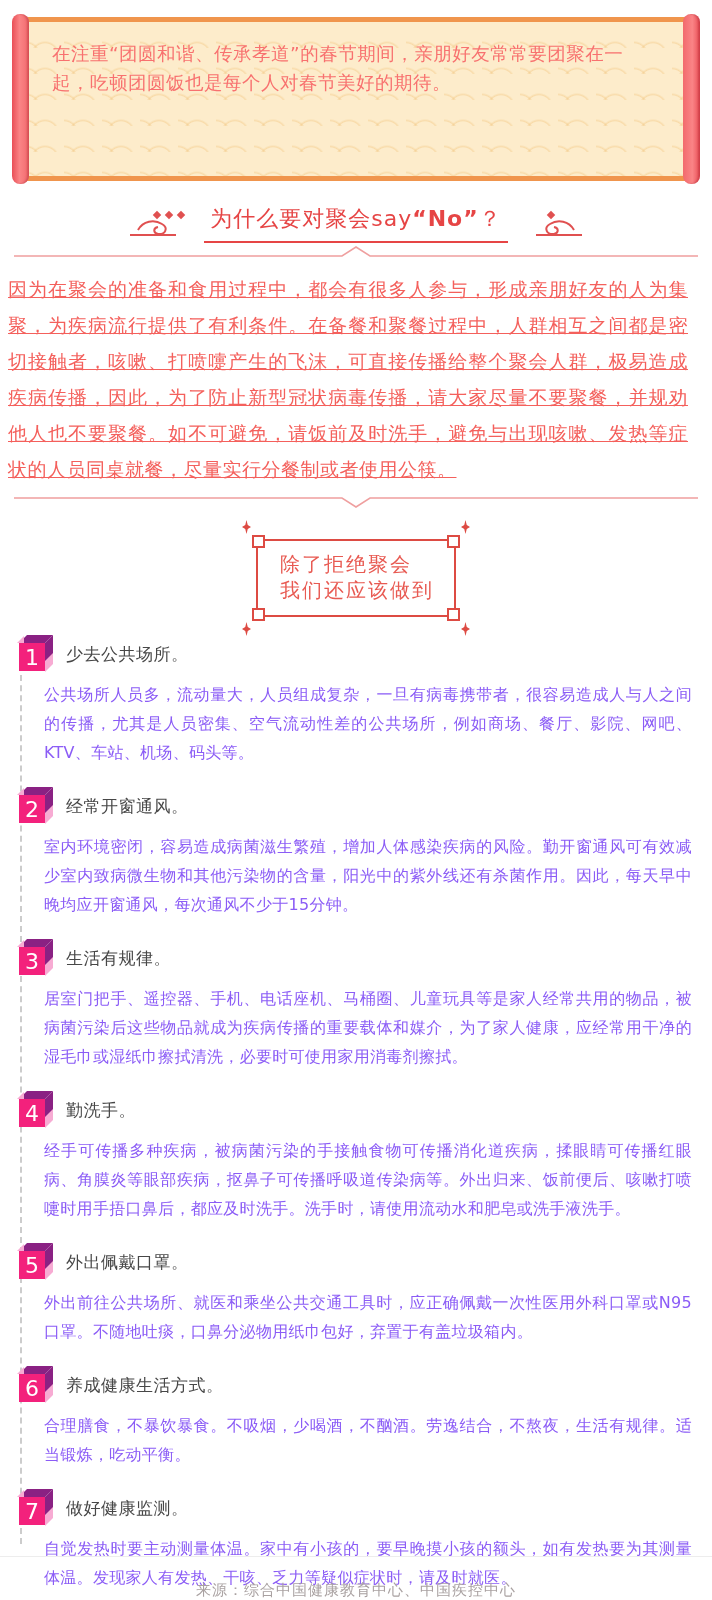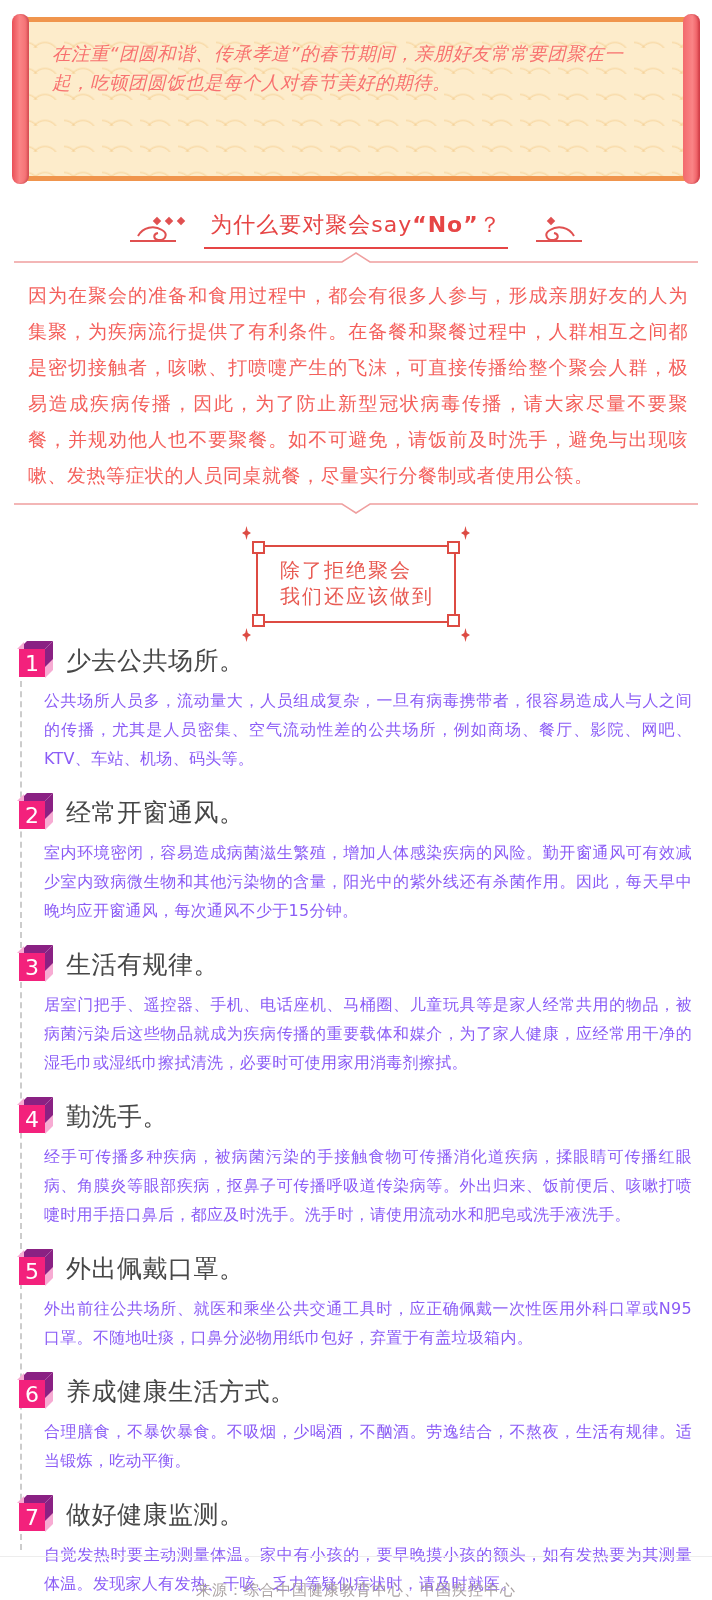--- a/index.html
+++ b/index.html
@@ -9,60 +9,60 @@
   
   .banner{position:relative;margin:14px 12px 0 12px;height:170px;}
   .banner-panel{
     position:absolute;left:14px;right:14px;top:3px;bottom:3px;
     background-color:#fdeccb;
     background-image:
       radial-gradient(circle 16px at 50% 130%, rgba(245,205,140,0) 12px, rgba(242,198,128,.45) 13px, rgba(242,198,128,0) 15px),
       radial-gradient(circle 16px at 0% 130%, rgba(245,205,140,0) 12px, rgba(242,198,128,.45) 13px, rgba(242,198,128,0) 15px);
     background-size:38px 26px;
     border-top:5px solid #f0954d;border-bottom:5px solid #f0954d;
-    padding:17px 26px;box-sizing:border-box;font-style:italic;
+    padding:17px 26px;box-sizing:border-box;
   }
   .banner-panel p{margin:0;color:#f8716f;font-size:18.5px;line-height:29px;letter-spacing:.5px;}
   .scroll-bar{position:absolute;top:0;bottom:0;width:17px;border-radius:8px;
     background:linear-gradient(90deg,#e94f57 0%,#fa8486 45%,#f26a6d 100%);
     box-shadow:inset -2px 0 2px rgba(160,30,40,.35);}
   .scroll-bar.left{left:0;}
   .scroll-bar.right{right:0;background:linear-gradient(90deg,#f26a6d 0%,#fa8486 55%,#e94f57 100%);}
 
   
-  .sect-title-row{margin-top:26px;display:flex;align-items:center;justify-content:center;gap:10px;}
+  .sect-title-row{margin-top:20px;display:flex;align-items:center;justify-content:center;gap:10px;}
   .ornament{flex:0 0 auto;}
   .sect-title{color:#e64545;font-size:22px;letter-spacing:1px;
     border-bottom:2px solid #e64545;padding:0 6px 7px 6px;}
   .sect-title b{font-weight:bold;}
 
   .divider{display:block;margin:2px 14px 0 14px;}
 
   
-  .intro{margin:14px 24px 0 28px;color:#f4605c;font-size:19px;line-height:36px;letter-spacing:.5px;text-align:justify;}
+  .intro{margin:14px 24px 0 8px;color:#f4605c;font-size:19px;line-height:36px;letter-spacing:.5px;text-align:justify;text-decoration:underline;}
 
   
   .callout-wrap{display:flex;justify-content:center;margin-top:30px;}
   .callout{position:relative;border:2px solid #dd4b43;padding:10px 20px 12px 22px;}
   .callout .line{color:#e85a52;font-size:20px;line-height:26px;letter-spacing:2px;white-space:nowrap;}
   .corner{position:absolute;width:9px;height:9px;background:#fff;border:2px solid #dd4b43;}
   .corner.tl{left:-6px;top:-6px;} .corner.tr{right:-6px;top:-6px;}
   .corner.bl{left:-6px;bottom:-6px;} .corner.br{right:-6px;bottom:-6px;}
   .spark{position:absolute;width:9px;height:14px;background:#dd4b43;
     clip-path:polygon(50% 0,64% 36%,100% 50%,64% 64%,50% 100%,36% 64%,0 50%,36% 36%);}
   .spark.tl{left:-16px;top:-21px;} .spark.tr{right:-16px;top:-21px;}
   .spark.bl{left:-16px;bottom:-21px;} .spark.br{right:-16px;bottom:-21px;}
 
   
   .list{position:relative;margin:16px 20px 0 14px;}
   .dash-line{position:absolute;left:6px;top:12px;height:calc(100% - 60px);border-left:2px dashed #cccccc;}
   .item{position:relative;margin-bottom:8px;}
   .item-head{display:flex;align-items:center;height:42px;}
   .badge{flex:0 0 auto;}
-  .item-title{margin-left:8px;color:#474747;font-size:25px;letter-spacing:.5px;}
+  .item-title{margin-left:8px;color:#474747;font-size:17px;letter-spacing:.5px;}
   .item-body{margin:5px 0 18px 30px;color:#8b5cf6;font-size:16px;line-height:29px;letter-spacing:.3px;text-align:justify;}
   .item:last-child .item-body{margin-bottom:8px;}
 
   
   .footer{position:absolute;left:0;right:0;top:1556px;border-top:1px solid #ededed;}
   .footer-text{margin-top:24px;text-align:center;color:#a9a1a1;font-size:15px;letter-spacing:1px;}
 </style>
 </head>
 <body>
 

